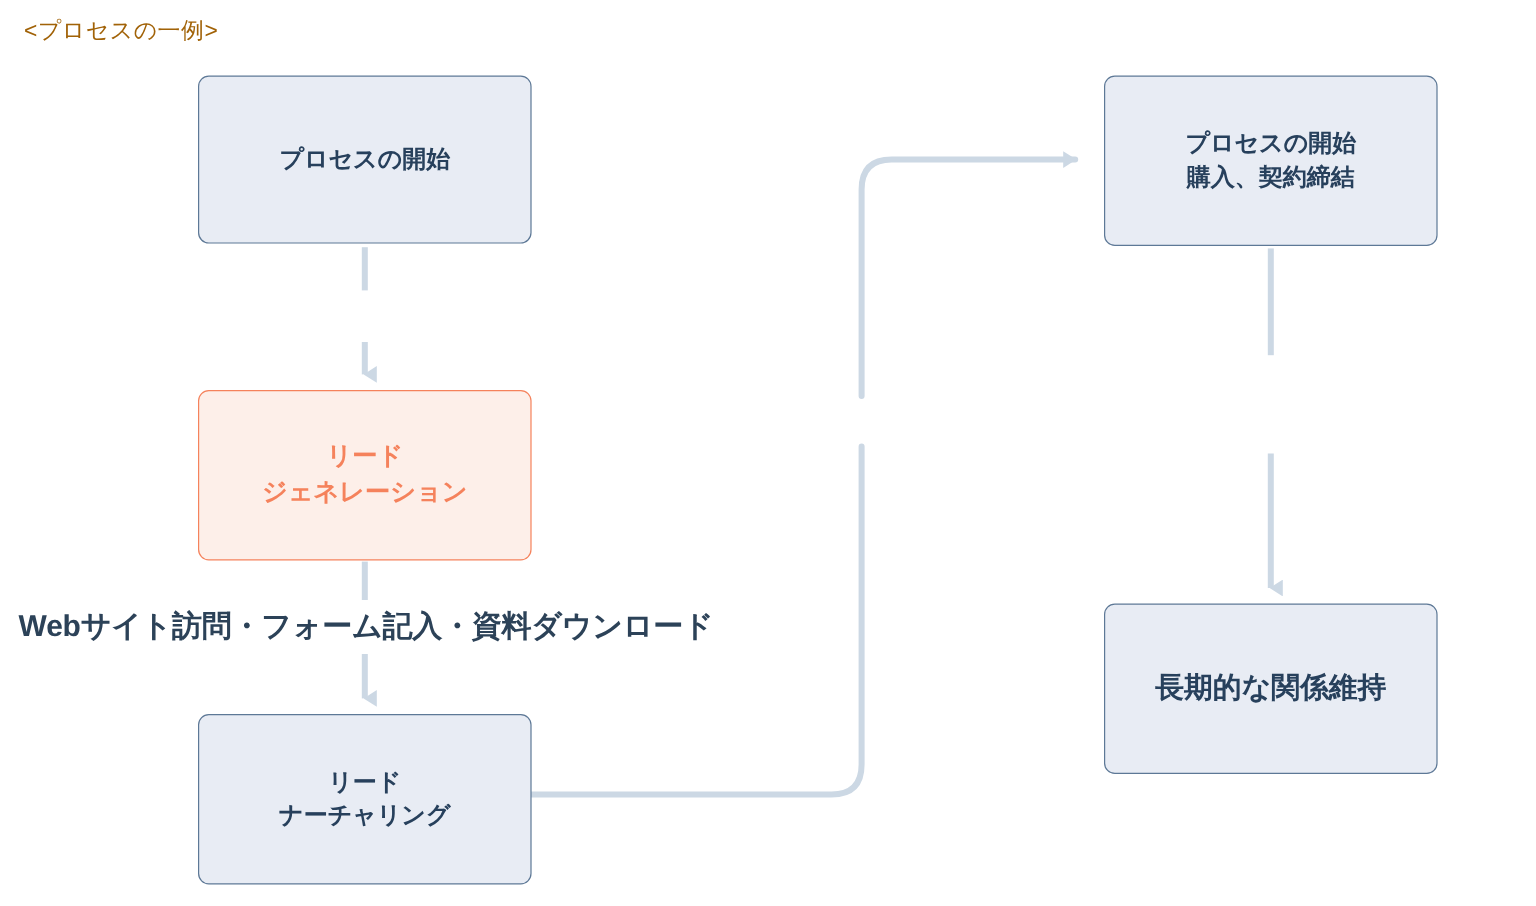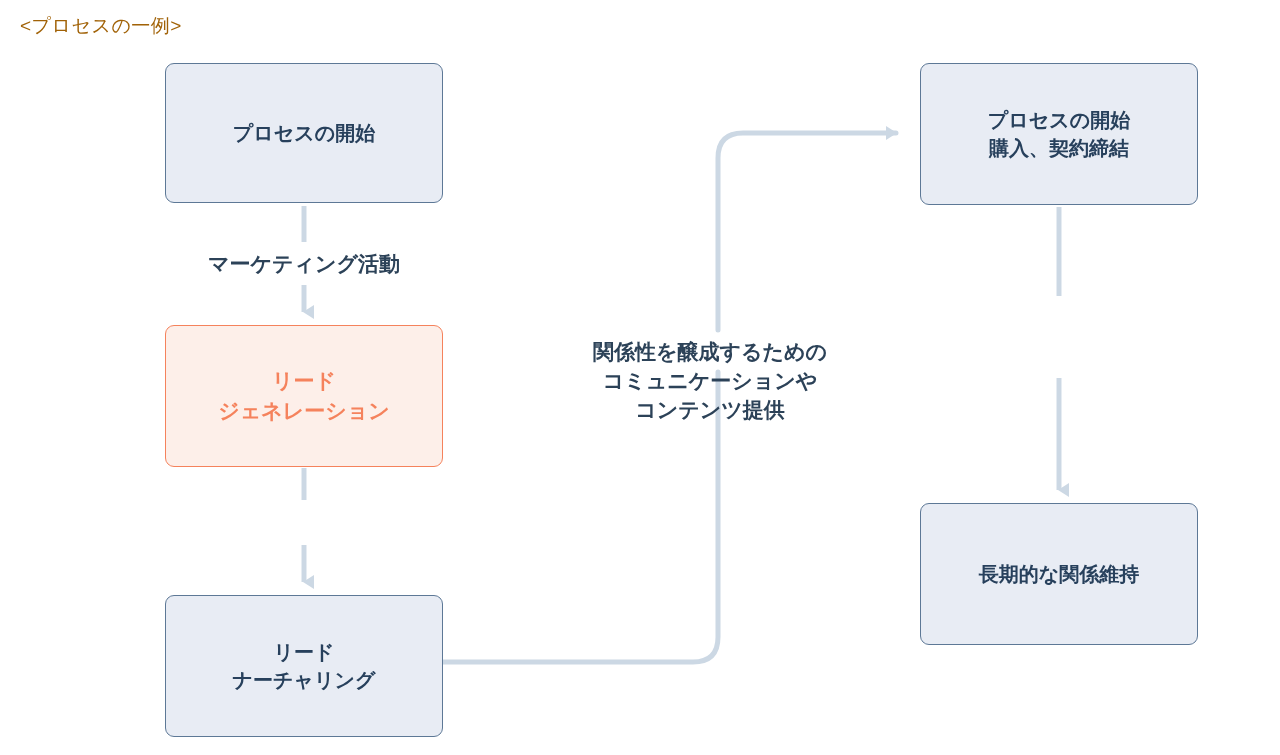--- a/index.html
+++ b/index.html
@@ -33,21 +33,21 @@
   .node-orange {
     background: #fdefe9;
     border: 1.7px solid #f5825c;
     color: #f5825c;
   }
 
   .node-start       { left:165px; top:63px;  width:278px; height:140px; font-size:20px; }
   .node-leadgen     { left:165px; top:325px; width:278px; height:142px; font-size:21px; }
   .node-nurture     { left:165px; top:595px; width:278px; height:142px; font-size:20px; }
   .node-conversion  { left:920px; top:63px;  width:278px; height:142px; font-size:20px; }
-  .node-longterm    { left:920px; top:503px; width:278px; height:142px; font-size:20px; }
+  .node-longterm    { left:920px; top:503px; width:278px; height:142px; font-size:24px; }
 
   .edge-label {
     position: absolute;
     font-weight: bold; color: #2c4258;
     text-align: center; line-height: 1.38;
     white-space: pre-line;
   }
   .lbl-marketing {
     left:158px; top:250px; width:292px; font-size:21px;
   }
@@ -111,21 +111,18 @@
 ジェネレーション</div>
 
   <div class="node node-blue node-nurture" style="white-space: pre-line;">リード
 ナーチャリング</div>
 
   <div class="node node-blue node-conversion" style="white-space: pre-line;">プロセスの開始
 購入、契約締結</div>
 
   <div class="node node-blue node-longterm">長期的な関係維持</div>
 
-  <div class="edge-label lbl-marketing">マーケティング活動</div>
 
+  <div class="edge-label lbl-website">Webサイト訪問・フォーム記入・資料ダウンロード</div>
 
-  <div class="edge-label lbl-relationship">関係性を醸成するための
-コミュニケーションや
-コンテンツ提供</div>
 
 
 </div>
 
 </body></html>

